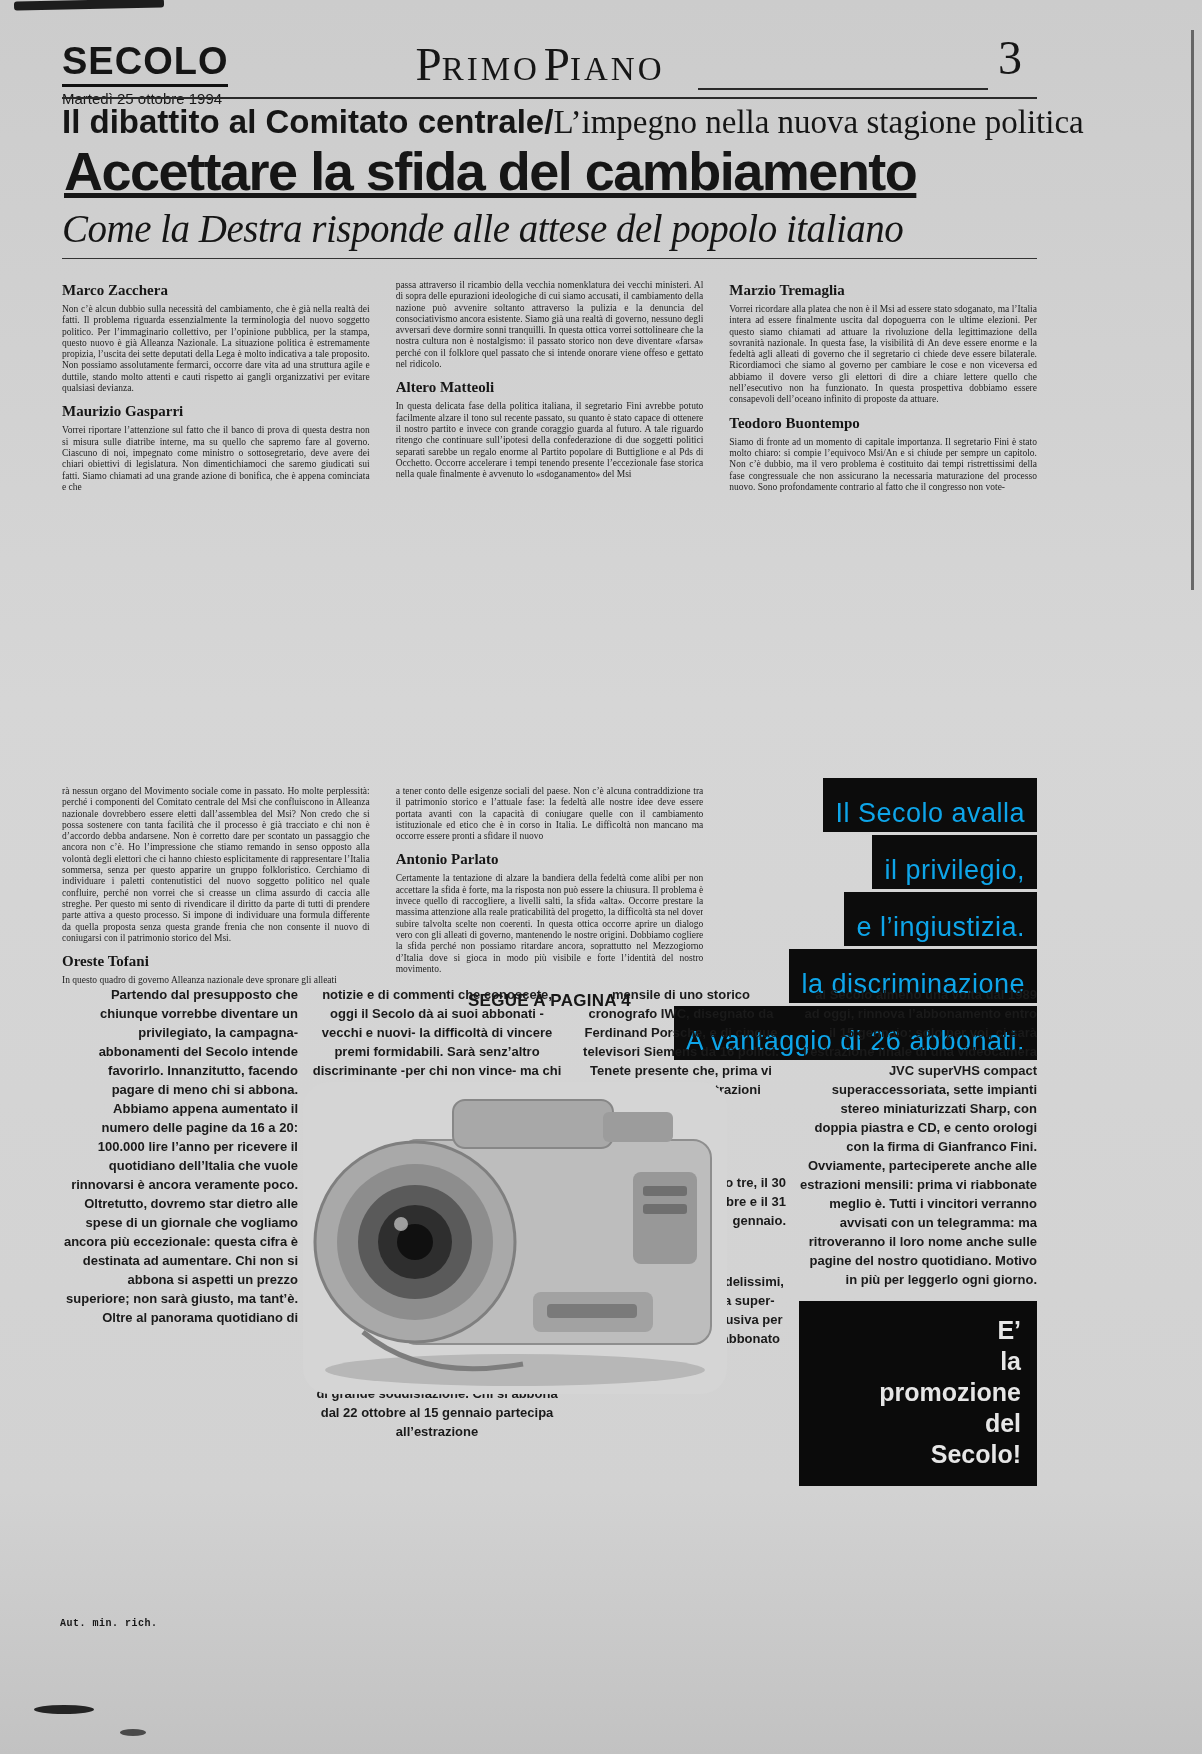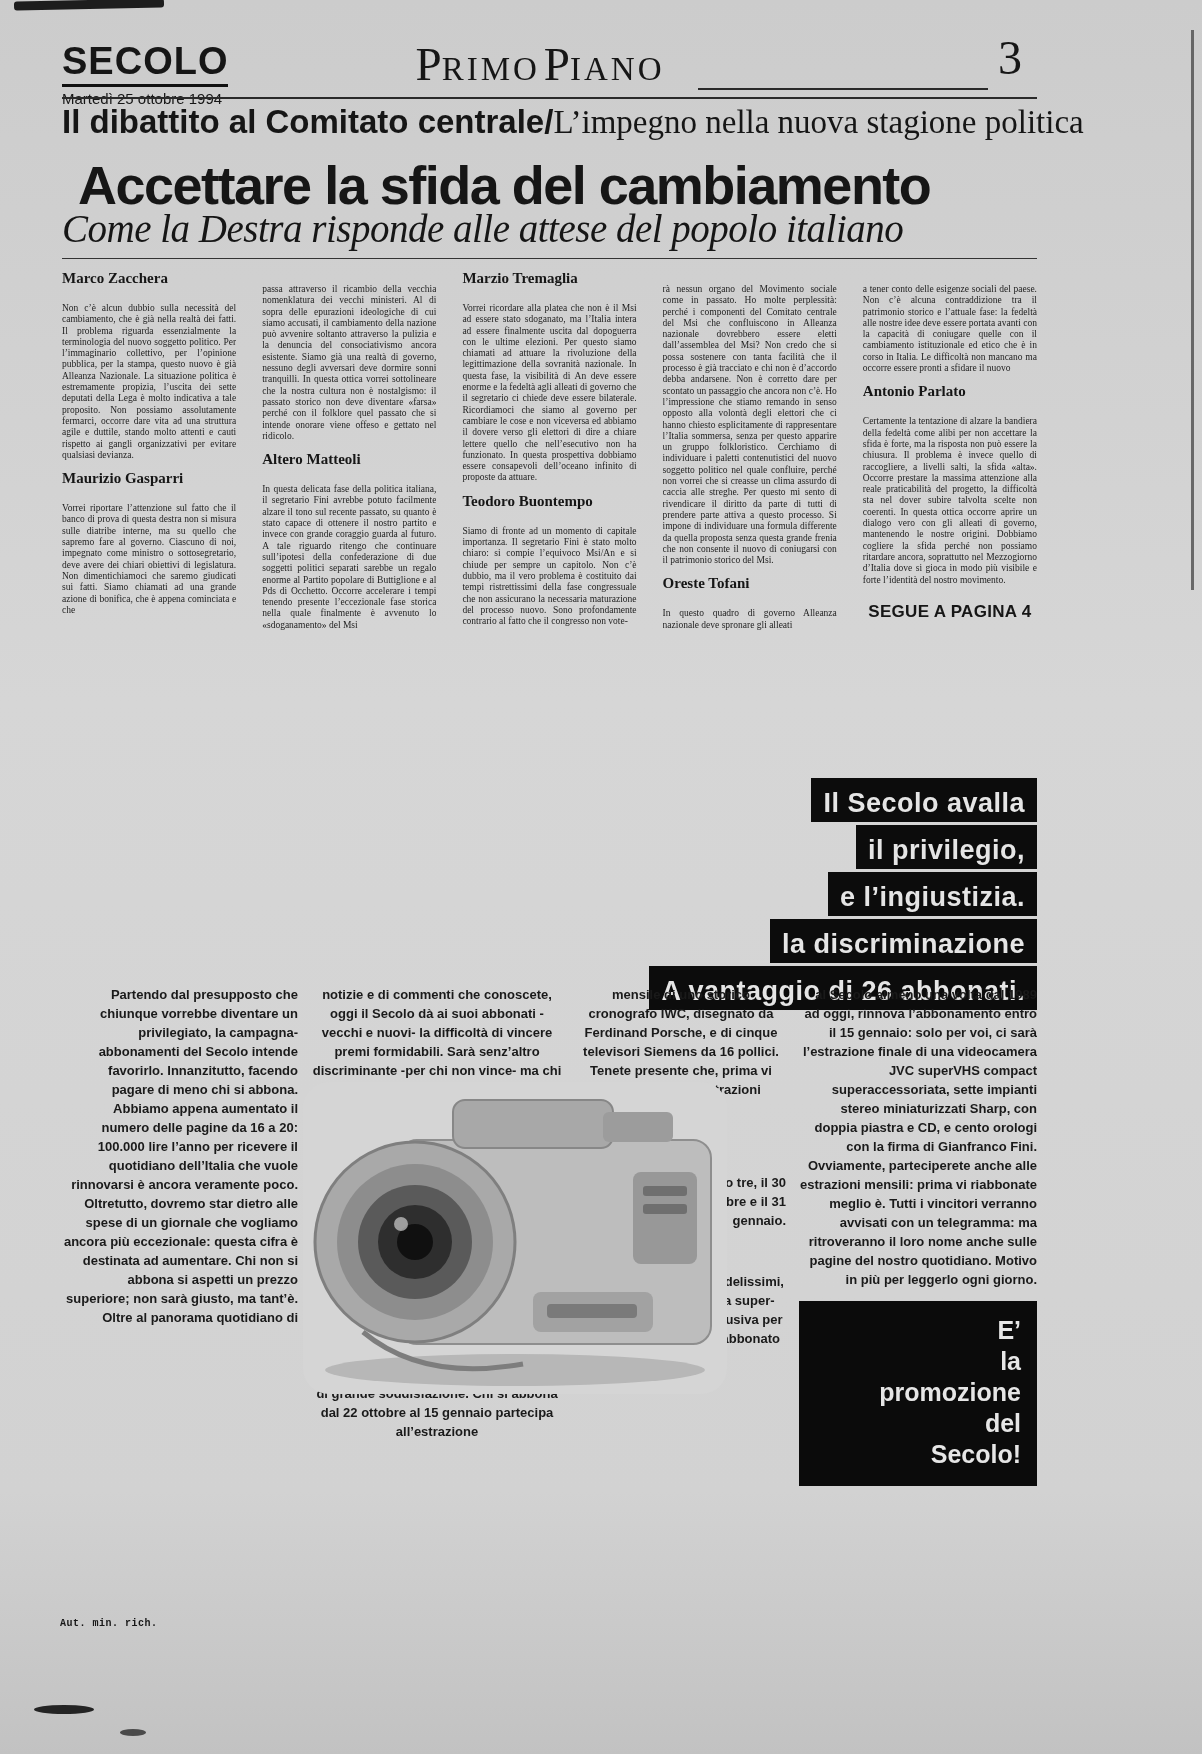--- a/index.html
+++ b/index.html
@@ -24,31 +24,31 @@
   .rule-header{position:absolute;top:97px;left:62px;width:975px;border-top:2px solid #2a2a2a;}
 
   .kicker{position:absolute;top:103px;left:62px;width:975px;font-size:33px;white-space:nowrap;}
   .kicker-bold{font-family:"Liberation Sans",sans-serif;font-weight:bold;}
   .kicker-rest{font-family:"Liberation Serif",serif;}
   .headline{position:absolute;top:138px;left:62px;width:980px;font-family:"Liberation Sans",sans-serif;font-weight:900;font-size:54px;letter-spacing:-1.5px;}
   .deck{position:absolute;top:206px;left:62px;width:980px;font-style:italic;font-size:39px;letter-spacing:-0.5px;}
   .rule-deck{position:absolute;top:258px;left:62px;width:975px;border-top:1.5px solid #333;}
 
   
-  .article{position:absolute;top:268px;left:62px;width:975px;display:grid;grid-template-columns:repeat(5,1fr);column-gap:26px;}
+  .article{position:absolute;top:280px;left:62px;width:975px;display:grid;grid-template-columns:repeat(3,1fr);column-gap:26px;}
   .col{height:506px;overflow:hidden;}
   .byline{font-size:15px;font-weight:bold;margin:9px 0 5px;}
   .col .byline:first-child{margin-top:2px;}
-  .body{font-size:9.5px;line-height:11.3px;text-align:justify;margin:16px 0 2px;color:#1d1d1d;}
+  .body{font-size:9.5px;line-height:11.3px;text-align:justify;margin:0 0 2px;color:#1d1d1d;}
   .segue{font-family:"Liberation Sans",sans-serif;font-weight:bold;font-size:17px;text-align:center;margin-top:16px;letter-spacing:0.3px;}
 
   
   .ad-banner{position:absolute;top:778px;left:62px;width:975px;text-align:right;}
   .banner-line{margin-bottom:3px;}
-  .banner-text{display:inline-block;background:#0c0c0c;color:#e5e5e5;font-family:"Liberation Sans",sans-serif;font-weight:bold;font-size:27px;line-height:30px;padding:10px 12px 4px;letter-spacing:0.5px;}
+  .banner-text{display:inline-block;background:#0c0c0c;color:#0ea5e9;font-family:"Liberation Sans",sans-serif;font-weight:normal;font-size:27px;line-height:30px;padding:20px 12px 4px;letter-spacing:0.5px;}
 
   
   .ad-columns{position:absolute;top:985px;left:62px;width:975px;display:grid;grid-template-columns:236px 252px 210px 238px;column-gap:13px;}
   .ad-col{font-family:"Liberation Sans",sans-serif;font-weight:bold;font-size:13px;line-height:19px;color:#1a1a1a;}
   .ad-p{margin:0;}
   .promo{background:#0b0b0b;color:#e6e6e6;text-align:right;padding:14px 16px 16px;margin-top:12px;}
   .promo-line{font-size:25px;line-height:31px;font-weight:bold;}
 
   .camcorder{position:absolute;left:303px;top:1082px;width:424px;height:312px;}
   .auth{position:absolute;left:60px;top:1618px;font-family:Liberation Mono, monospace;font-weight:bold;font-size:10px;letter-spacing:0.5px;}
@@ -66,21 +66,21 @@
   <div class="masthead">
     <div class="masthead-name">SECOLO</div>
     <div class="masthead-date">Martedì 25 ottobre 1994</div>
   </div>
   <div class="section-title"><span class="section-cap">P</span><span class="section-rest">RIMO</span>&nbsp;<span class="section-cap">P</span><span class="section-rest">IANO</span></div>
   <div class="page-number">3</div>
   <div class="rule-right"></div>
   <div class="rule-header"></div>
 
   <div class="kicker"><span class="kicker-bold">Il dibattito al Comitato centrale/</span><span class="kicker-rest">L’impegno nella nuova stagione politica</span></div>
-  <h1 class="headline" style="margin:16px;">Accettare la sfida del cambiamento</h1>
+  <h1 class="headline" style="margin:2px;text-decoration:underline;">Accettare la sfida del cambiamento</h1>
   <div class="deck">Come la Destra risponde alle attese del popolo italiano</div>
   <div class="rule-deck"></div>
 
   <div class="article">
       <div class="col">
         <h3 class="byline">Marco Zacchera</h3>
         <p class="body">Non c’è alcun dubbio sulla necessità del cambiamento, che è già nella realtà dei fatti. Il problema riguarda essenzialmente la terminologia del nuovo soggetto politico. Per l’immaginario collettivo, per l’opinione pubblica, per la stampa, questo nuovo è già Alleanza Nazionale. La situazione politica è estremamente propizia, l’uscita dei sette deputati della Lega è molto indicativa a tale proposito. Non possiamo assolutamente fermarci, occorre dare vita ad una struttura agile e duttile, stando molto attenti e cauti rispetto ai gangli organizzativi per evitare qualsiasi devianza.</p>
         <h3 class="byline">Maurizio Gasparri</h3>
         <p class="body">Vorrei riportare l’attenzione sul fatto che il banco di prova di questa destra non si misura sulle diatribe interne, ma su quello che sapremo fare al governo. Ciascuno di noi, impegnato come ministro o sottosegretario, deve avere dei chiari obiettivi di legislatura. Non dimentichiamoci che saremo giudicati sui fatti. Siamo chiamati ad una grande azione di bonifica, che è appena cominciata e che</p>
       </div>

